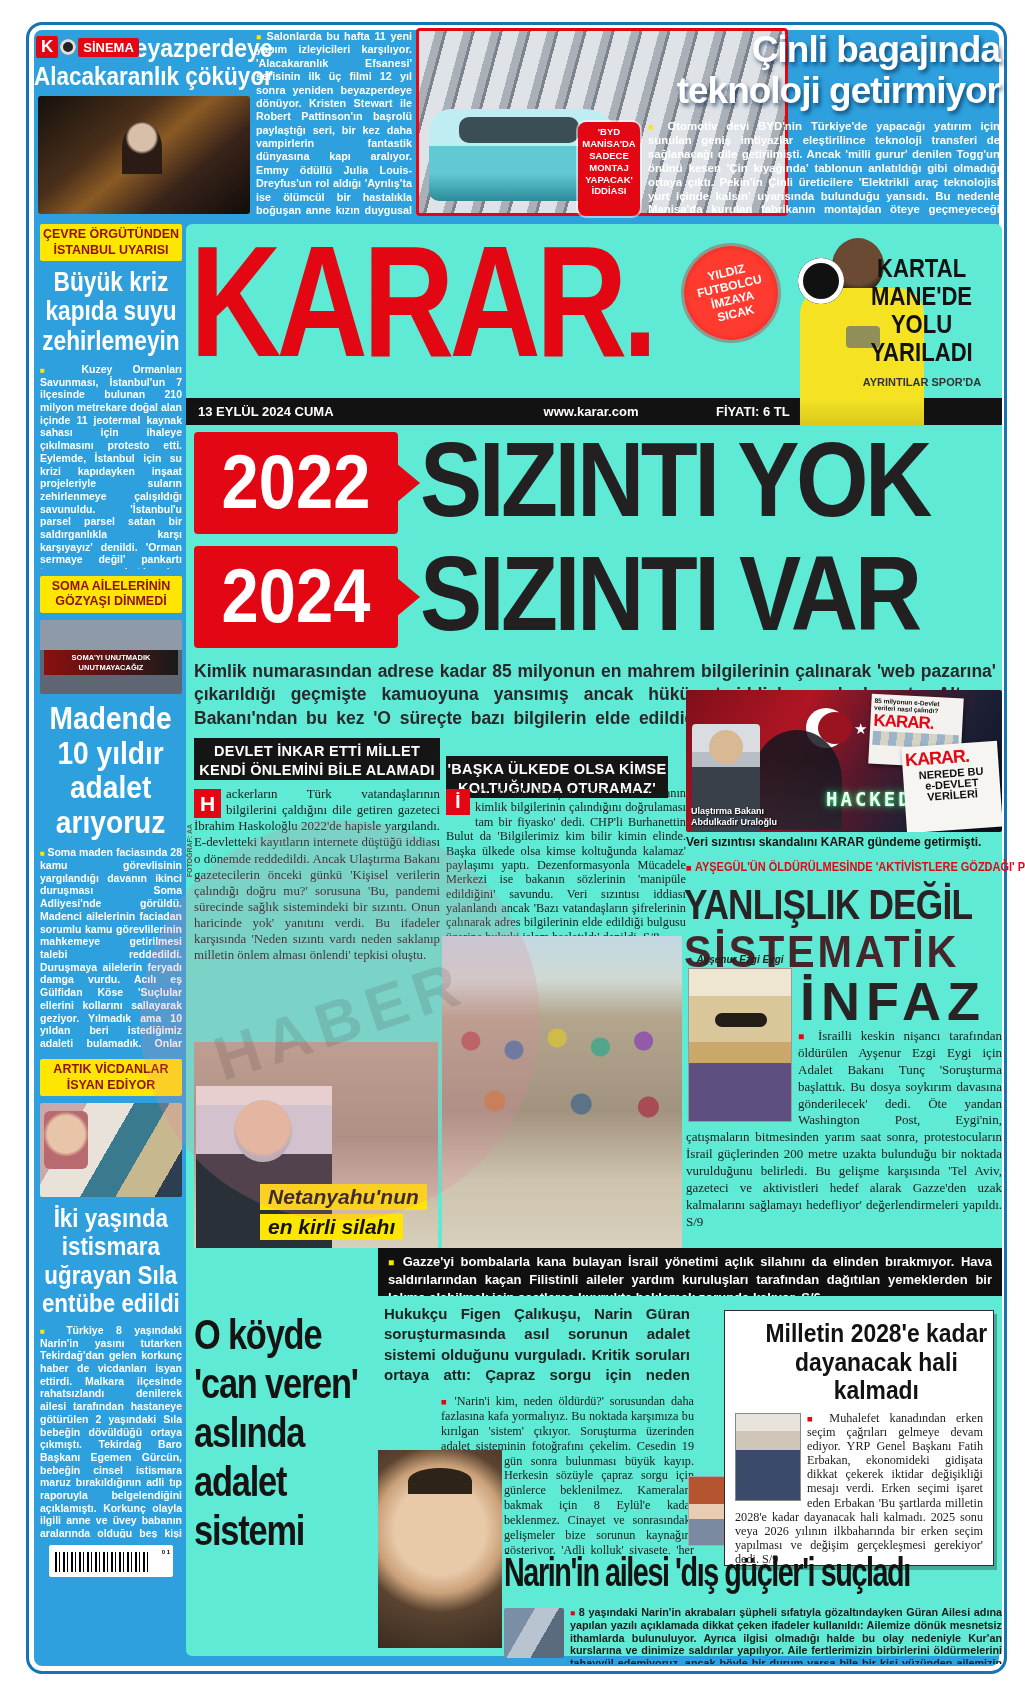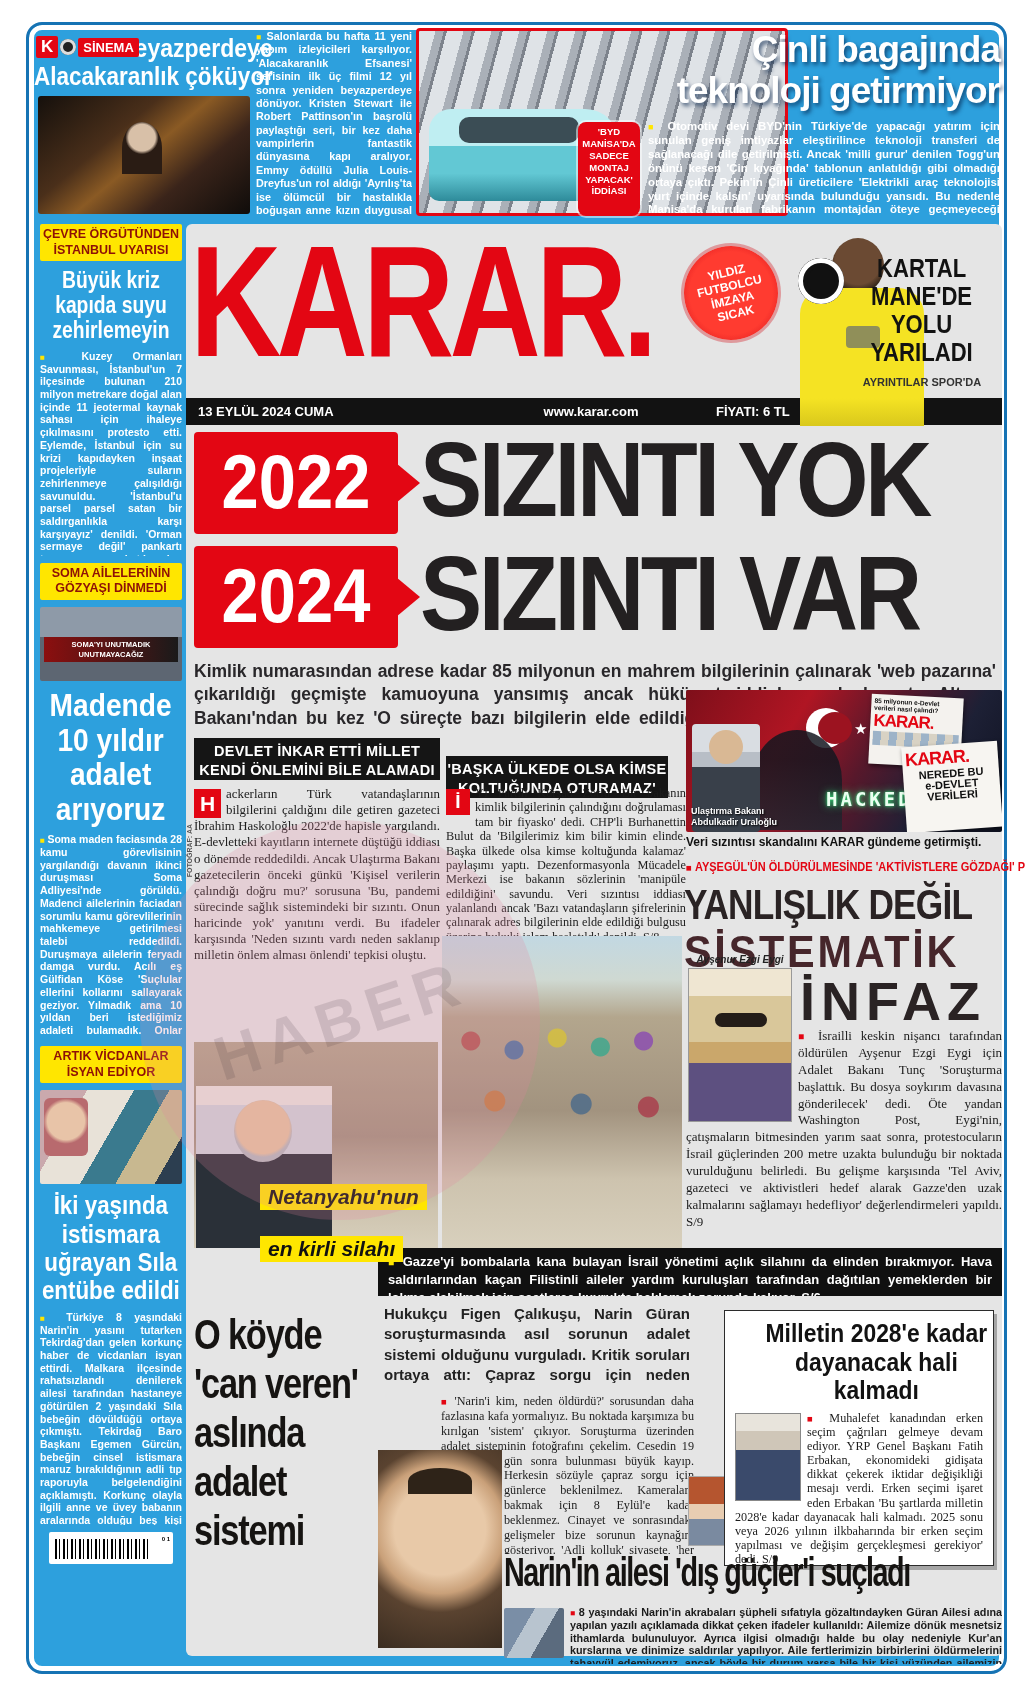--- a/index.html
+++ b/index.html
@@ -3,21 +3,21 @@
 <meta charset="utf-8">
 <style>
   html,body{margin:0;padding:0;background:#e9e9e9;}
   .page{position:relative;width:1025px;height:1700px;background:#fff;overflow:hidden;
         font-family:"Liberation Sans",sans-serif;-webkit-font-smoothing:antialiased;}
   .abs{position:absolute;}
   .pl{white-space:pre-line;}
   .cx{display:inline-block;transform-origin:0 50%;}
   .frame{position:absolute;left:26px;top:22px;width:975px;height:1646px;background:#2da0dd;
          border:3px solid #1673b4;border-radius:16px;box-shadow:inset 0 0 0 5px #fff;}
-  .main{position:absolute;left:186px;top:224px;width:816px;height:1432px;background:#e5e5e5;border-radius:6px;}
+  .main{position:absolute;left:186px;top:224px;width:816px;height:1432px;background:#5eead4;border-radius:6px;}
   .wtxt{color:#fff;font-weight:bold;}
   .bul-y::before{content:"■ ";color:#ffe600;font-size:.78em;}
   .bul-r::before{content:"■ ";color:#e30613;font-size:.78em;}
   .badge{background:#ffe600;color:#8e1006;font-weight:bold;font-size:12.5px;line-height:1.25;
          text-align:center;padding:3px 2px;border-radius:2px;}
   .sb-h{color:#fff;font-weight:bold;text-align:center;line-height:1.08;}
   .sb-b{color:#fff;font-weight:bold;font-size:10.5px;line-height:1.21;text-align:justify;overflow:hidden;}
   .serif{font-family:"Liberation Serif",serif;color:#1c1c1c;text-align:justify;}
   .dcap{float:left;width:27px;height:29px;background:#e30613;color:#fff;text-align:center;
         font:bold 21px/29px "Liberation Sans",sans-serif;margin:3px 5px 0 0;}
@@ -64,21 +64,21 @@
 MANİSA'DA
 SADECE
 MONTAJ
 YAPACAK'
 İDDİASI</div>
   <div class="abs wtxt bul-y" style="left:648px;top:120px;width:352px;height:96px;font-size:11.4px;line-height:1.22;text-align:justify;overflow:hidden;z-index:4">Otomotiv devi BYD'nin Türkiye'de yapacağı yatırım için sunulan geniş imtiyazlar eleştirilince teknoloji transferi de sağlanacağı dile getirilmişti. Ancak 'milli gurur' denilen Togg'un önünü kesen 'Çin kıyağında' tablonun anlatıldığı gibi olmadığı ortaya çıktı. Pekin'in Çinli üreticilere 'Elektrikli araç teknolojisi yurt içinde kalsın' uyarısında bulunduğu yansıdı. Bu nedenle Manisa'da kurulan fabrikanın montajdan öteye geçmeyeceği endişesi oluştu. S/5</div>
 
   <div class="abs" style="left:40px;top:224px;width:142px;display:flex;flex-direction:column;gap:7px">
     <div class="badge pl">ÇEVRE ÖRGÜTÜNDEN
 İSTANBUL UYARISI</div>
-    <div class="sb-h pl" style="font-size:23px"><span class="cx pl" style="transform:scaleX(.84);width:119%">Büyük kriz
+    <div class="sb-h pl" style="font-size:27px"><span class="cx pl" style="transform:scaleX(.84);width:119%">Büyük kriz
 kapıda suyu
 zehirlemeyin</span></div>
     <div class="sb-b bul-y" style="height:206px">Kuzey Ormanları Savunması, İstanbul'un 7 ilçesinde bulunan 210 milyon metrekare doğal alan içinde 11 jeotermal kaynak sahası için ihaleye çıkılmasını protesto etti. Eylemde, İstanbul için su krizi kapıdayken inşaat projeleriyle suların zehirlenmeye çalışıldığı savunuldu. 'İstanbul'u parsel parsel satan bir saldırganlıkla karşı karşıyayız' denildi. 'Orman sermaye değil' pankartı taşıyan katılımcılar, Arnavutköy, Silivri, Beykoz, Çatalca, Şile, Eyüpsultan ve Çekmeköy için açılan ihalelerin iptal edilmesini istedi. S/3</div>
 
     <div class="badge pl">SOMA AİLELERİNİN
 GÖZYAŞI DİNMEDİ</div>
     <div class="photo" style="position:relative;width:142px;height:74px;border-radius:2px;background:linear-gradient(180deg,#8e9aa8 0 40%,#5d6672 40% 100%)">
       <div class="abs pl" style="left:4px;top:30px;width:134px;background:linear-gradient(90deg,#8c0f0f,#1a1a1a);color:#fff;font-weight:bold;font-size:7.5px;line-height:1.3;text-align:center;padding:3px 0">SOMA'YI UNUTMADIK
 UNUTMAYACAĞIZ</div>
     </div>
@@ -189,21 +189,21 @@
     </div>
 
     <div class="photo" style="left:256px;top:712px;width:240px;height:312px;background:linear-gradient(180deg,#c2d8e2 0%,#cfd9d2 14%,#b3a68d 26%,#a2937f 56%,#cdc3ae 78%,#d8d0bd 100%)">
       <div class="abs" style="left:0;top:60px;width:100%;height:150px;background-image:radial-gradient(circle at 12% 30%,#b34a4a 0 9px,transparent 10px),radial-gradient(circle at 30% 36%,#3a6ea8 0 9px,transparent 10px),radial-gradient(circle at 48% 28%,#d8c23a 0 9px,transparent 10px),radial-gradient(circle at 66% 34%,#3aa88e 0 9px,transparent 10px),radial-gradient(circle at 84% 30%,#8a4ab3 0 9px,transparent 10px),radial-gradient(circle at 22% 70%,#c87a3a 0 10px,transparent 11px),radial-gradient(circle at 58% 72%,#4a6a8a 0 10px,transparent 11px),radial-gradient(circle at 86% 74%,#aa3a4a 0 10px,transparent 11px);opacity:.8"></div>
     </div>
     <div class="photo" style="left:8px;top:818px;width:244px;height:206px;background:linear-gradient(180deg,#b3a68d 0%,#a2937f 46%,#cdc3ae 80%,#d8d0bd 100%)"></div>
     <div class="photo" style="left:10px;top:862px;width:136px;height:162px;background:linear-gradient(180deg,#e8e4de 0 12%,#cfd4da 12% 42%,#2a3038 42%)">
       <div class="abs" style="left:38px;top:14px;width:58px;height:62px;border-radius:50%;background:radial-gradient(circle at 50% 44%,#e4c3a0 0 58%,#b5b9bd 66%)"></div>
     </div>
     <div class="abs" style="left:74px;top:960px;z-index:7"><span class="ylabel">Netanyahu'nun</span></div>
-    <div class="abs" style="left:74px;top:1012px;z-index:7"><span class="ylabel">en kirli silahı</span></div>
+    <div class="abs" style="left:74px;top:990px;z-index:7"><span class="ylabel">en kirli silahı</span></div>
 
     <div class="abs bul-y" style="left:192px;top:1024px;width:624px;height:48px;background:#101010;color:#fff;font-weight:bold;font-size:13px;line-height:1.4;padding:5px 10px;box-sizing:border-box;text-align:justify;overflow:hidden;z-index:6">Gazze'yi bombalarla kana bulayan İsrail yönetimi açlık silahını da elinden bırakmıyor. Hava saldırılarından kaçan Filistinli aileler yardım kuruluşları tarafından dağıtılan yemeklerden bir lokma alabilmek için saatlerce kuyrukta beklemek zorunda kalıyor. S/6</div>
 
     <div class="abs pl" style="left:8px;top:1086px;width:188px;font-weight:bold;font-size:43px;line-height:1.14;color:#161412;letter-spacing:-1.5px"><span class="cx pl" style="transform:scaleX(.8);width:124%">O köyde
 'can veren'
 aslında
 adalet
 sistemi</span></div>
     <div class="abs" style="left:198px;top:1080px;width:306px;height:86px;font-size:15px;font-weight:bold;color:#222;line-height:1.36;text-align:justify;overflow:hidden">Hukukçu Figen Çalıkuşu, Narin Güran soruşturmasında asıl sorunun adalet sistemi olduğunu vurguladı. Kritik soruları ortaya attı: Çapraz sorgu için neden günlerce beklendi? Aynı gün neden kameralara bakılmadı? İtirafçının ifadesi nasıl olup da sızdı?</div>
     <div class="abs serif" style="left:254px;top:1170px;width:254px;height:160px;font-size:12.2px;line-height:1.22;overflow:hidden">

